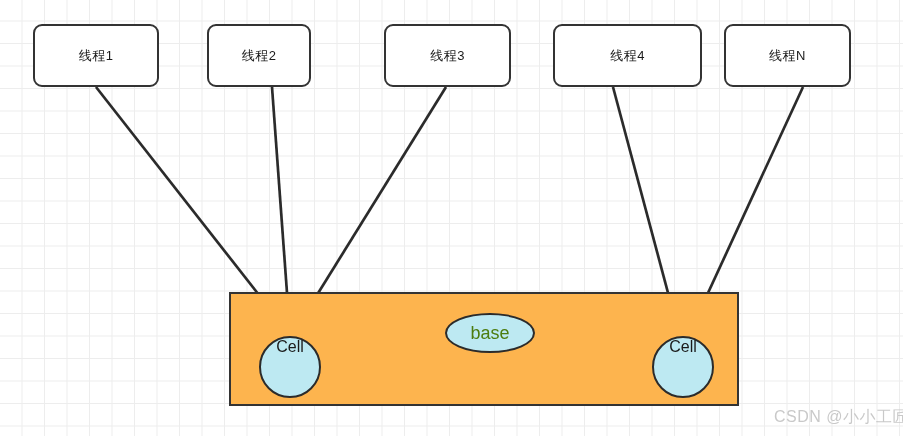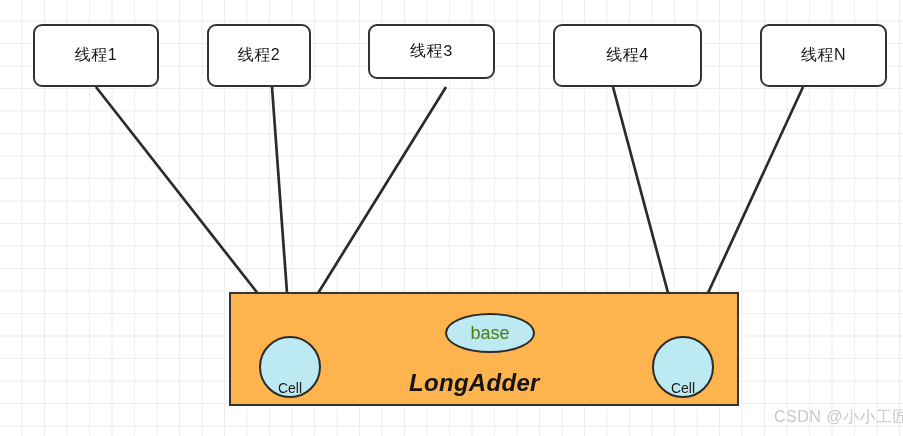--- a/index.html
+++ b/index.html
@@ -30,21 +30,21 @@
   }
   .thread-box {
     position: absolute;
     box-sizing: border-box;
     background: #ffffff;
     border: 2.4px solid #333333;
     border-radius: 9px;
     display: flex;
     align-items: center;
     justify-content: center;
-    font-size: 16px;
+    font-size: 13px;
     color: #1a1a1a;
     letter-spacing: 0.5px;
   }
   .adder-rect {
     position: absolute;
     box-sizing: border-box;
     background: #FDB44E;
     border: 2.4px solid #333333;
   }
   .adder-title {
@@ -56,23 +56,23 @@
     letter-spacing: 0.3px;
     white-space: nowrap;
   }
   .cell-node {
     position: absolute;
     box-sizing: border-box;
     background: #BDE9F2;
     border: 2.6px solid #2b2b2b;
     border-radius: 50%;
     display: flex;
-    align-items: flex-end;
+    align-items: flex-start;
     justify-content: center;
-    font-size: 14px;
+    font-size: 16px;
     color: #1a1a1a;
   }
   .base-node {
     position: absolute;
     box-sizing: border-box;
     background: #BDE9F2;
     border: 2.6px solid #2b2b2b;
     border-radius: 50%;
     display: flex;
     align-items: center;
@@ -107,41 +107,40 @@
         <line x1="803" y1="87" x2="690" y2="332"></line>
       </g>
   </svg>
 
   <div class="thread-box" style="left:33px; top:24px; width:126px; height:63px;">
     <span>线程1</span>
   </div>
   <div class="thread-box" style="left:207px; top:24px; width:104px; height:63px;">
     <span>线程2</span>
   </div>
-  <div class="thread-box" style="left:368px; top:24px; width:127px; height:55px;font-family:Liberation Mono, monospace;">
+  <div class="thread-box" style="left:384px; top:24px; width:127px; height:63px;">
     <span>线程3</span>
   </div>
   <div class="thread-box" style="left:553px; top:24px; width:149px; height:63px;">
     <span>线程4</span>
   </div>
-  <div class="thread-box" style="left:760px; top:24px; width:127px; height:63px;">
+  <div class="thread-box" style="left:724px; top:24px; width:127px; height:63px;">
     <span>线程N</span>
   </div>
 
   <div class="adder-rect" style="left:229px; top:292px; width:510px; height:114px;"></div>
 
   <div class="base-node" style="left:445px; top:313px; width:90px; height:40px;">
     <span>base</span>
   </div>
 
   <div class="cell-node" style="left:259px; top:336px; width:62px; height:62px;">
     <span>Cell</span>
   </div>
 
   <div class="cell-node" style="left:652px; top:336px; width:62px; height:62px;">
     <span>Cell</span>
   </div>
 
-  <div class="adder-title" style="left:409px; top:369px;">LongAdder</div>
 
   <div class="watermark" style="left:774px; top:407px;">CSDN @小小工匠</div>
 
 </div>
 
 </body></html>

